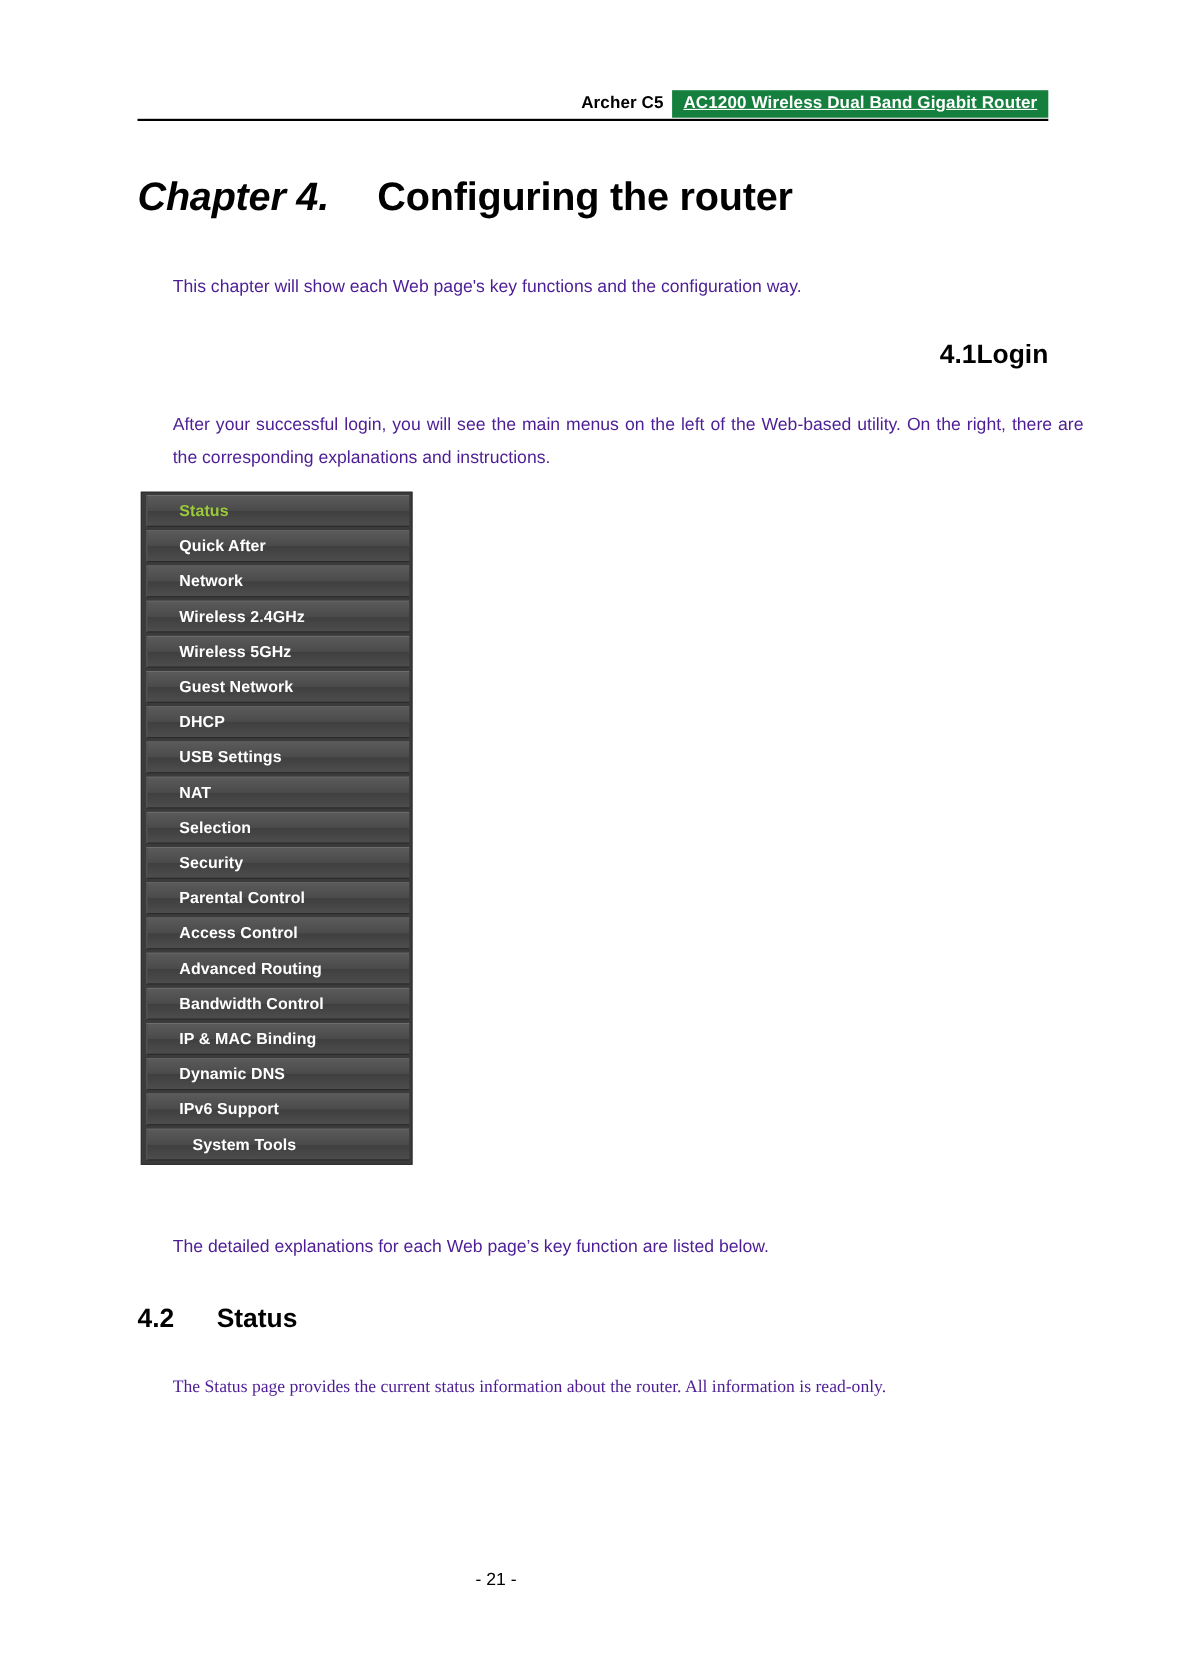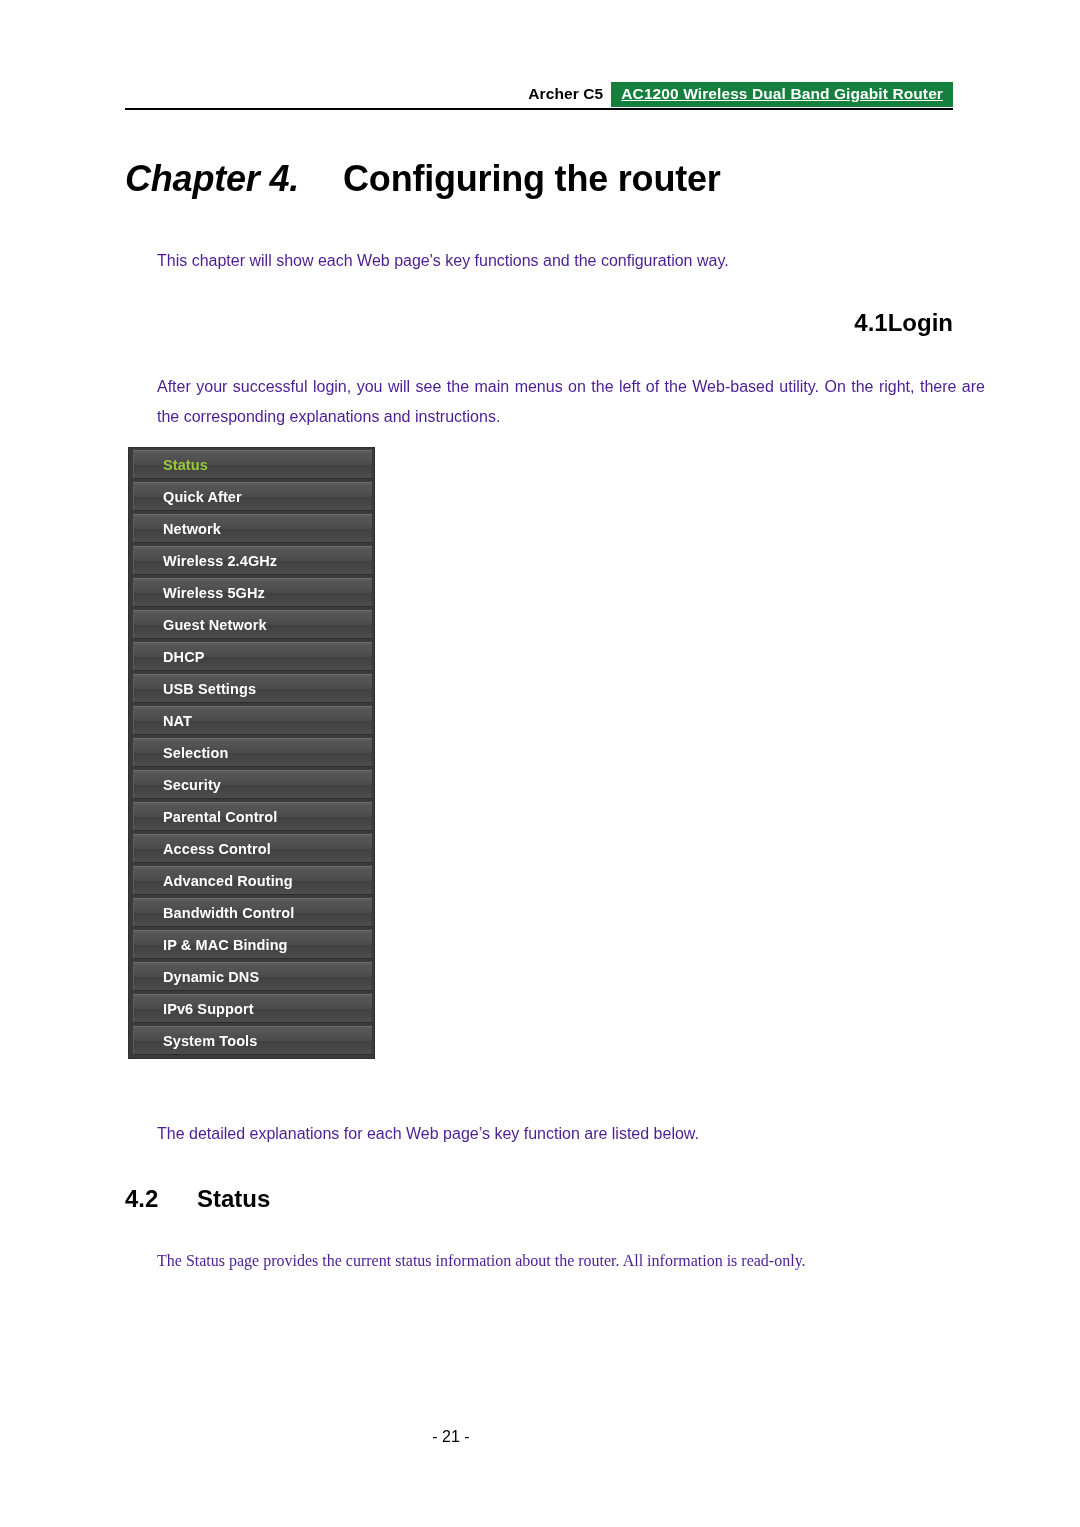--- a/index.html
+++ b/index.html
@@ -127,20 +127,21 @@
     background: linear-gradient(to bottom, #5a5a5a 0%, #4a4a4a 50%, #3f3f3f 51%, #4d4d4d 100%);
     border-top: 1px solid #6d6d6d;
     border-left: 1px solid #5c5c5c;
     border-bottom: 1px solid #2b2b2b;
     display: flex;
     align-items: center;
     box-sizing: border-box;
   }
   .menu-item:last-child {
     margin-bottom: 1px;
+    padding-left: 12px;
   }
   .menu-item .label {
     font-size: 14.5px;
     font-weight: bold;
     color: #ffffff;
     padding-left: 29px;
     letter-spacing: 0.1px;
     white-space: nowrap;
   }
   .menu-item.active .label {

